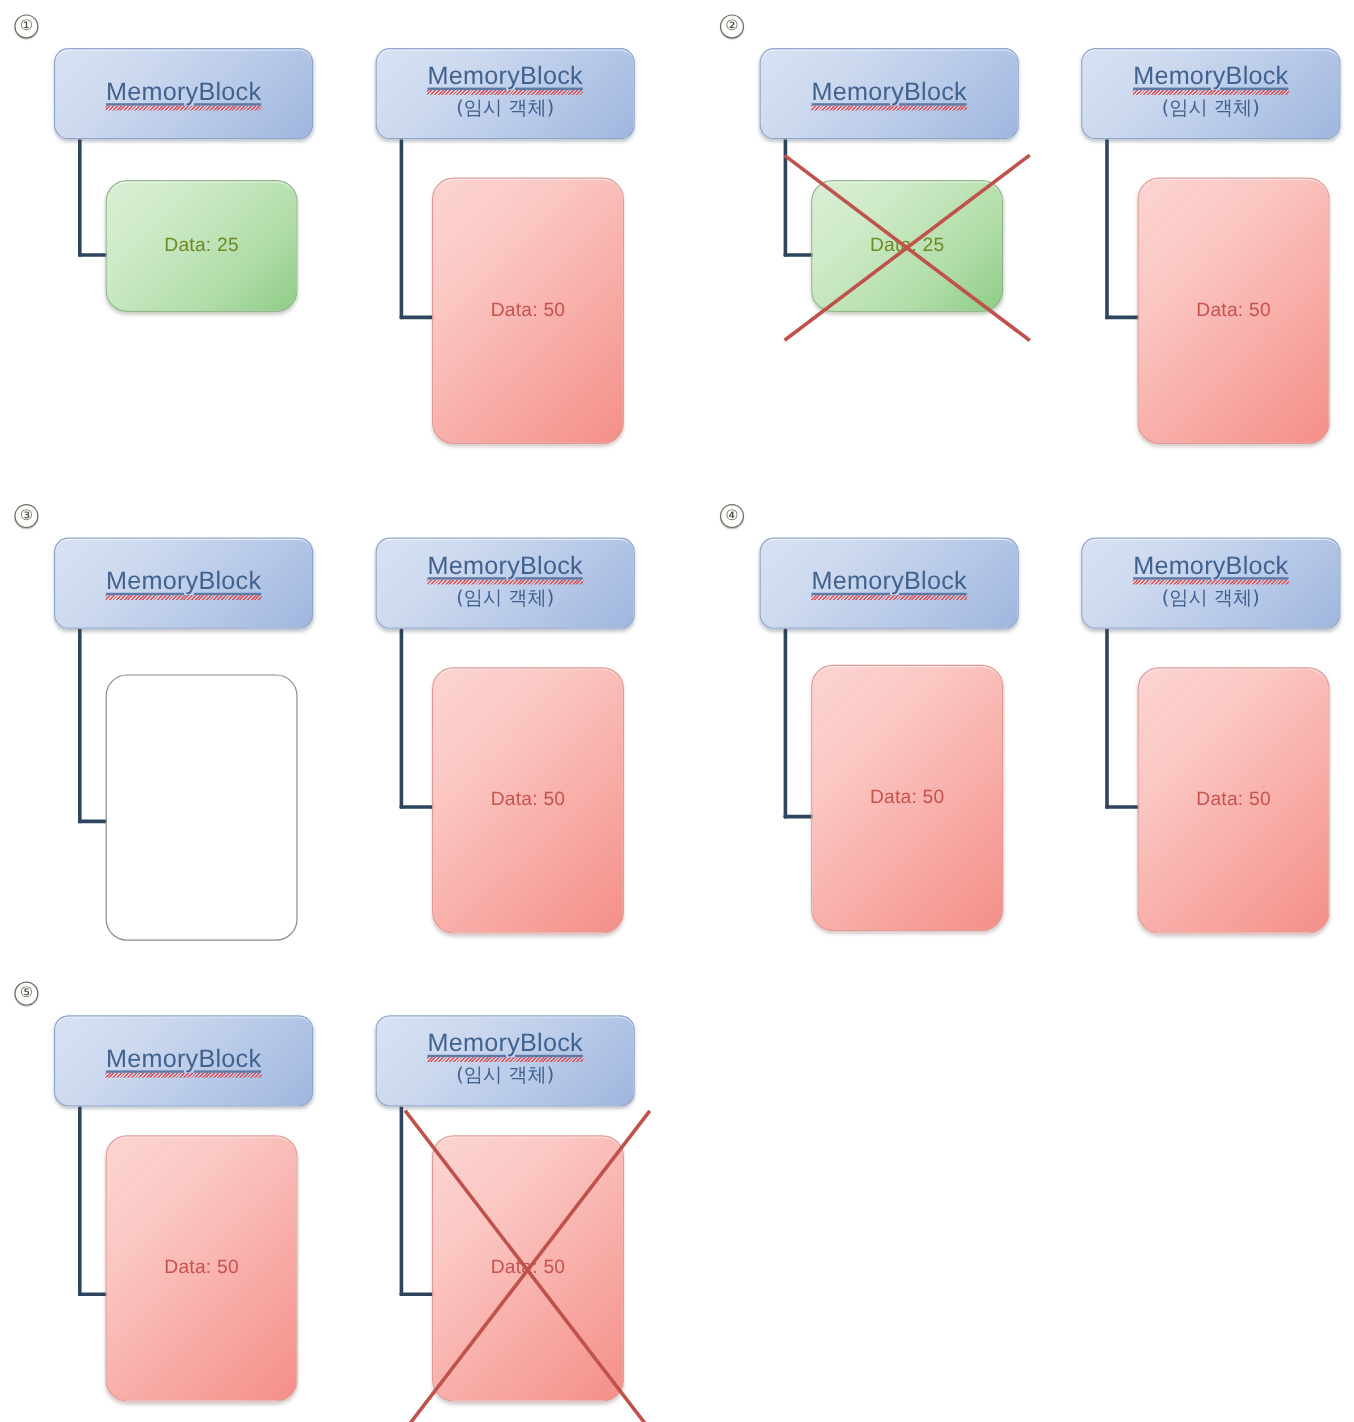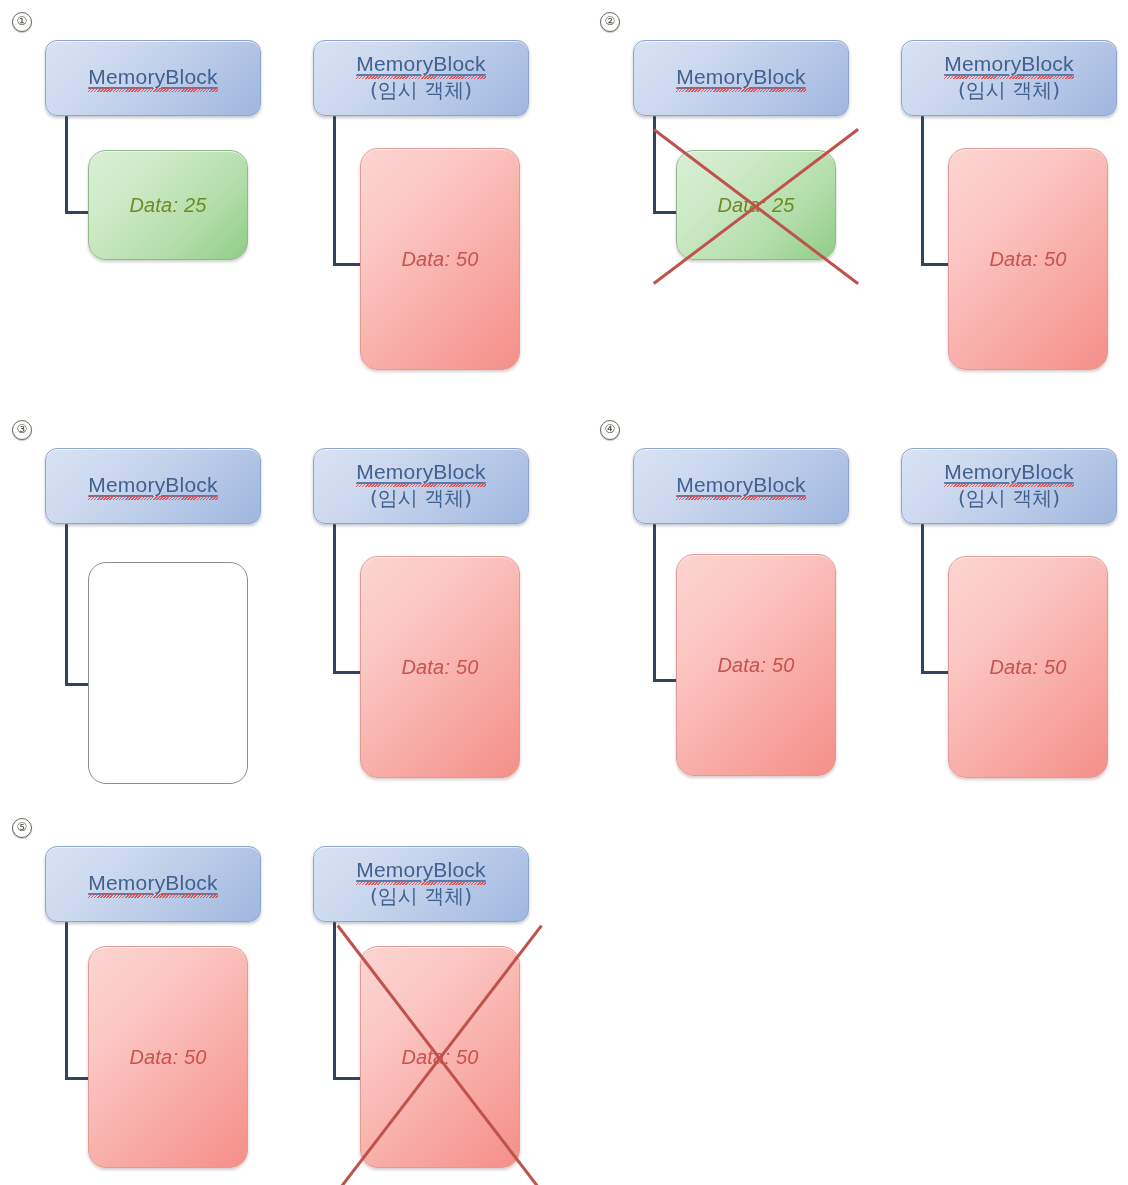--- a/index.html
+++ b/index.html
@@ -69,38 +69,37 @@
     height: 4px;
     background-image:
       repeating-linear-gradient(135deg,
         #e2504f 0px, #e2504f 1.1px,
         transparent 1.1px, transparent 2.2px);
     opacity: .95;
     pointer-events: none;
   }
   .obj-subtitle {
     color: #41618f;
-    font-size: 20px;
+    font-size: 16px;
     line-height: 24px;
     text-align: center;
     white-space: nowrap;
     margin-top: 1px;
     font-family: "DejaVu Sans", "Liberation Sans", sans-serif;
   }
 
   
   .data-box {
     position: absolute;
     border-radius: 18px;
     display: flex;
     align-items: center;
     justify-content: center;
-    font-size: 20px;
+    font-size: 16px;
     letter-spacing: .2px;
-    font-style: italic;
   }
   .data-box.green {
     border: 1px solid #93b78c;
     background: linear-gradient(135deg,
         #daeed5 0%, #cdeac6 30%, #b2ddaa 68%, #8fcd87 100%);
     box-shadow: 0 2px 3px rgba(70,90,60,.28),
                 inset 0 1px 0 rgba(255,255,255,.6);
     color: #6f8a24;
   }
   .data-box.red {

